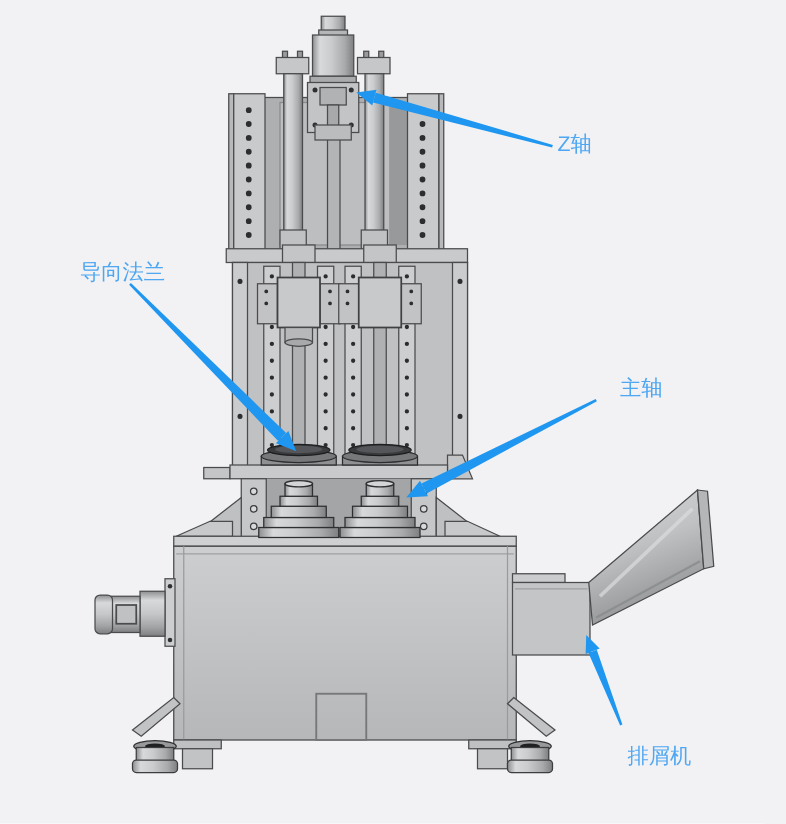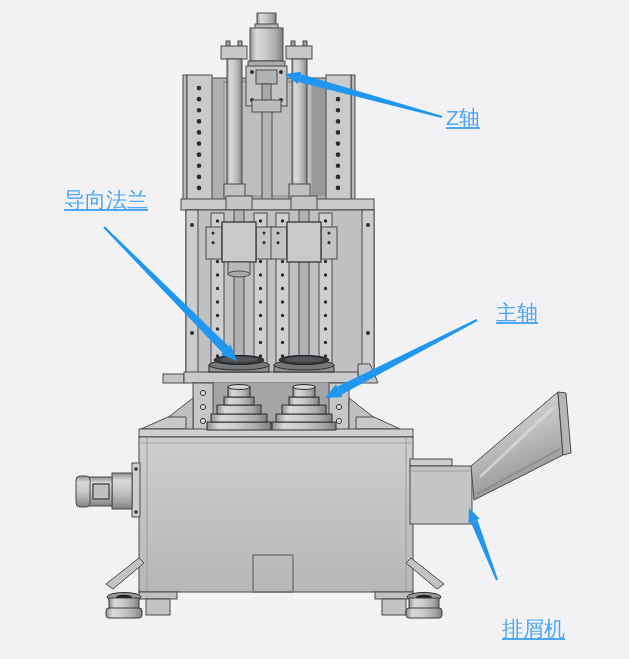--- a/index.html
+++ b/index.html
@@ -5,32 +5,31 @@
   html,body{margin:0;padding:0;}
   .stage{
     position:relative;width:629px;height:659px;
     background:var(--bg,#f2f2f4);
     font-family:"Liberation Sans",sans-serif;
     overflow:hidden;
   }
   .stage svg{position:absolute;left:0;top:0;}
   .ann-label{
     position:absolute;
-    font-size:21px;
+    font-size:17px;
     line-height:1.15;
     color:var(--label-color,#4fa7f2);
     font-family:"Liberation Sans",sans-serif;
     white-space:nowrap;
     user-select:none;
-    text-decoration:underline;
   }
   .lbl-z{left:446px;top:106px;}
-  .lbl-guide{left:64px;top:188px;}
+  .lbl-guide{left:64px;top:208px;}
   .lbl-spindle{left:496px;top:301px;}
-  .lbl-chip{left:502px;top:617px;}
+  .lbl-chip{left:502px;top:595px;}
   .arrow{fill:var(--arrow-color,#1f96f0);}
 </style>
 </head>
 <body>
 
 <div class="stage">
 
 <svg width="629" height="659" viewBox="0 0 629 659">
   <defs>
     <linearGradient id="gradV" x1="0" y1="0" x2="1" y2="0">

